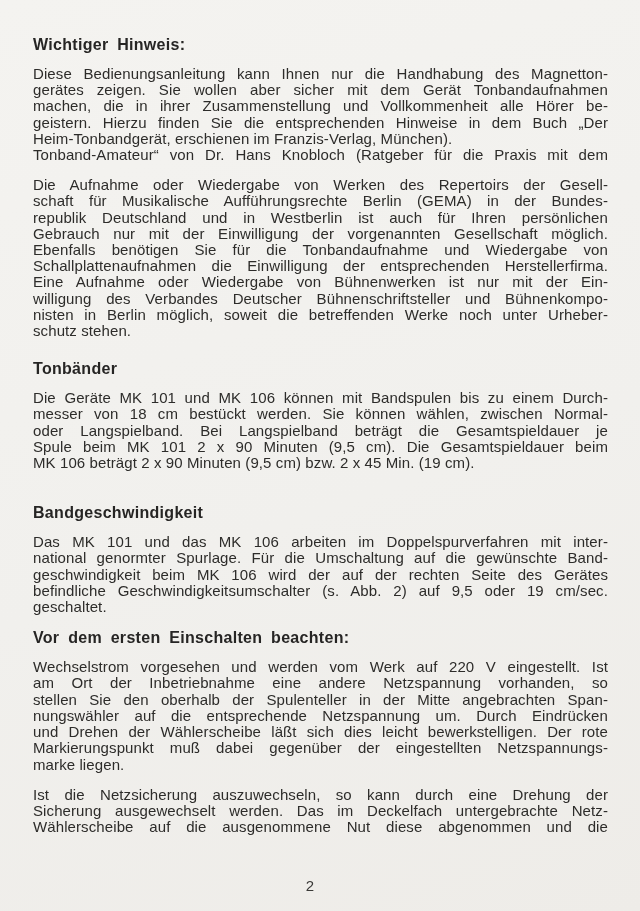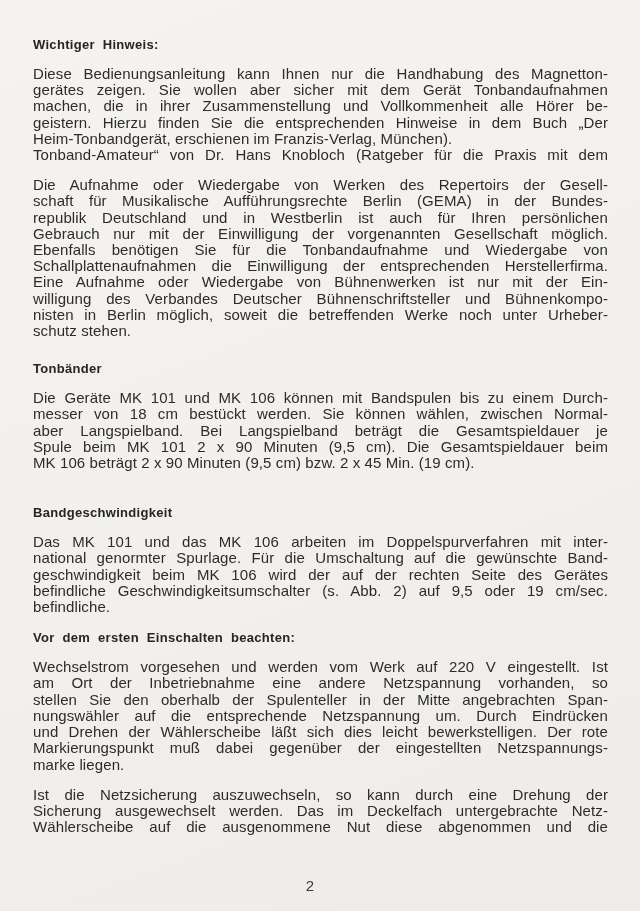--- a/index.html
+++ b/index.html
@@ -17,21 +17,21 @@
     font-family: "Liberation Sans", sans-serif;
     color: #2d2c2a;
     overflow: hidden;
   }
   .section { margin: 0; }
   .section:nth-of-type(2) { margin-top: 21px; }
   .section:nth-of-type(3) { margin-top: 33px; }
   .section:nth-of-type(4) { margin-top: 9px; }
   .section-heading {
     margin: 0 0 13px 0;
-    font-size: 13px;
+    font-size: 16px;
     line-height: 17px;
     font-weight: bold;
     letter-spacing: 0.3px;
     word-spacing: 4px;
     color: #262524;
   }
   .para { margin: 0 0 14px 0; }
   .line {
     font-size: 15px;
     line-height: 16.2px;
@@ -77,33 +77,33 @@
           <div class="line">willigung des Verbandes Deutscher Bühnenschriftsteller und Bühnenkompo-</div>
           <div class="line">nisten in Berlin möglich, soweit die betreffenden Werke noch unter Urheber-</div>
           <div class="line last">schutz stehen.</div>
         </div>
       </section>
       <section class="section">
         <h2 class="section-heading">Tonbänder</h2>
         <div class="para">
           <div class="line">Die Geräte MK 101 und MK 106 können mit Bandspulen bis zu einem Durch-</div>
           <div class="line">messer von 18 cm bestückt werden. Sie können wählen, zwischen Normal-</div>
-          <div class="line">aber Langspielband. Bei Langspielband beträgt die Gesamtspieldauer je</div>
+          <div class="line">oder Langspielband. Bei Langspielband beträgt die Gesamtspieldauer je</div>
           <div class="line">Spule beim MK 101 2 x 90 Minuten (9,5 cm). Die Gesamtspieldauer beim</div>
           <div class="line last">MK 106 beträgt 2 x 90 Minuten (9,5 cm) bzw. 2 x 45 Min. (19 cm).</div>
         </div>
       </section>
       <section class="section">
         <h2 class="section-heading">Bandgeschwindigkeit</h2>
         <div class="para">
           <div class="line">Das MK 101 und das MK 106 arbeiten im Doppelspurverfahren mit inter-</div>
           <div class="line">national genormter Spurlage. Für die Umschaltung auf die gewünschte Band-</div>
           <div class="line">geschwindigkeit beim MK 106 wird der auf der rechten Seite des Gerätes</div>
           <div class="line">befindliche Geschwindigkeitsumschalter (s. Abb. 2) auf 9,5 oder 19 cm/sec.</div>
-          <div class="line last">befindliche.</div>
+          <div class="line last">geschaltet.</div>
         </div>
       </section>
       <section class="section">
         <h2 class="section-heading">Vor dem ersten Einschalten beachten:</h2>
         <div class="para">
           <div class="line">Wechselstrom vorgesehen und werden vom Werk auf 220 V eingestellt. Ist</div>
           <div class="line">am Ort der Inbetriebnahme eine andere Netzspannung vorhanden, so</div>
           <div class="line">stellen Sie den oberhalb der Spulenteller in der Mitte angebrachten Span-</div>
           <div class="line">nungswähler auf die entsprechende Netzspannung um. Durch Eindrücken</div>
           <div class="line">und Drehen der Wählerscheibe läßt sich dies leicht bewerkstelligen. Der rote</div>

